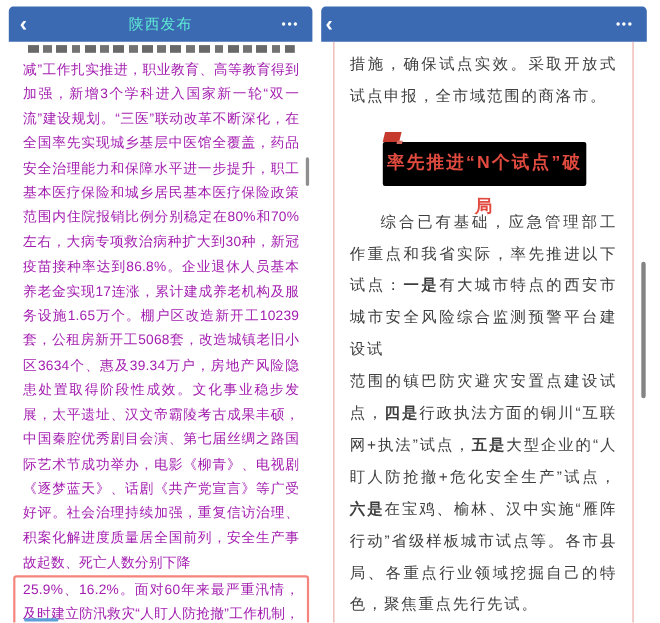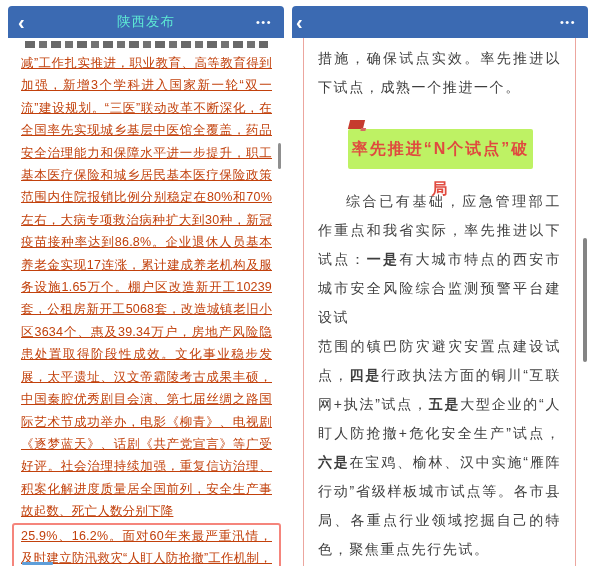--- a/index.html
+++ b/index.html
@@ -22,35 +22,35 @@
   .appbar .menu { position:absolute; right:12px; top:50%; transform:translateY(-50%);
     font-size:11px; letter-spacing:1.5px; cursor:pointer; }
 
   
   .left-content { position:relative; padding:2px 12px 0 13px; }
   .clipped-line { height:7px; margin:1px 4px 4px 4px; overflow:hidden;
     background:repeating-linear-gradient(90deg,#4e4e4e 0 10px,transparent 10px 14px,
       #5a5a5a 14px 22px,transparent 22px 26px);
     opacity:.85; }
   .left-text { font-size:12.5px; line-height:22.4px; letter-spacing:0.2px;
-    color:#c2410c; text-align:justify;text-decoration:underline; }
+    color:#a21caf; text-align:justify; }
   .left-highlight { border:2px solid #f5857c; border-radius:3px;
     margin:0 -9px; padding:0 7px; }
 
   
   .right-frame { position:absolute; top:32px; bottom:-6px; left:11px; right:12px;
     border-left:1px solid #eca69f; border-right:1px solid #eca69f;
     padding:6px 14px 0 14px; }
   .right-text { font-size:14px; line-height:29px; letter-spacing:1.6px;
     color:#3e3e3e; text-align:justify; }
   .seg-bold { font-weight:bold; }
   .indent-2 { text-indent:2em; }
 
   .section-heading-wrap { position:relative; margin:27px 28px 18px 30px; }
-  .section-heading { background:#bef264; color:#e04a3f; font-weight:bold;
+  .section-heading { background:#000000; color:#e04a3f; font-weight:bold;
     font-size:16px; letter-spacing:2px; text-align:center; line-height:40px;
     height:40px; border-radius:2px; }
   .flag-icon { position:absolute; left:1px; top:-9px; width:15px; height:9px;
     background:#c63b2e; transform:skewX(-14deg); }
   .flag-icon:after { content:""; position:absolute; right:-3px; bottom:-2px;
     width:5px; height:3px; background:#d8695f; }
 
   .right-highlight { border:2px solid #e2443a; border-radius:2px;
     margin:0 -15px; padding:0 13px; }
 
@@ -80,21 +80,21 @@
     </div>
   </div>
 
   <div class="panel panel-right">
     <div class="appbar">
       <span class="back">‹</span>
       <span class="menu">•••</span>
     </div>
 
     <div class="right-frame">
-      <div class="right-text">措施，确保试点实效。率先推进以下试点，成熟一个推进一个。</div>
+      <div class="right-text">措施，确保试点实效。采取开放式试点申报，全市域范围的商洛市。</div>
 
       <div class="section-heading-wrap">
         <span class="flag-icon"></span>
         <div class="section-heading">率先推进“N个试点”破局</div>
       </div>
 
       <div class="right-text indent-2"><span>综合已有基础，应急管理部工作重点和我省实际，率先推进以下试点：</span><span class="seg-bold">一是</span><span>有大城市特点的西安市城市安全风险综合监测预警平台建设试</span></div>
       <div class="right-text"><span>范围的镇巴防灾避灾安置点建设试点，</span><span class="seg-bold">四是</span><span>行政执法方面的铜川“互联网+执法”试点，</span><span class="seg-bold">五是</span><span>大型企业的“人盯人防抢撤+危化安全生产”试点，</span><span class="seg-bold">六是</span><span>在宝鸡、榆林、汉中实施“雁阵行动”省级样板城市试点等。各市县局、各重点行业领域挖掘自己的特色，聚焦重点先行先试。</span></div>
     </div>
   </div>

